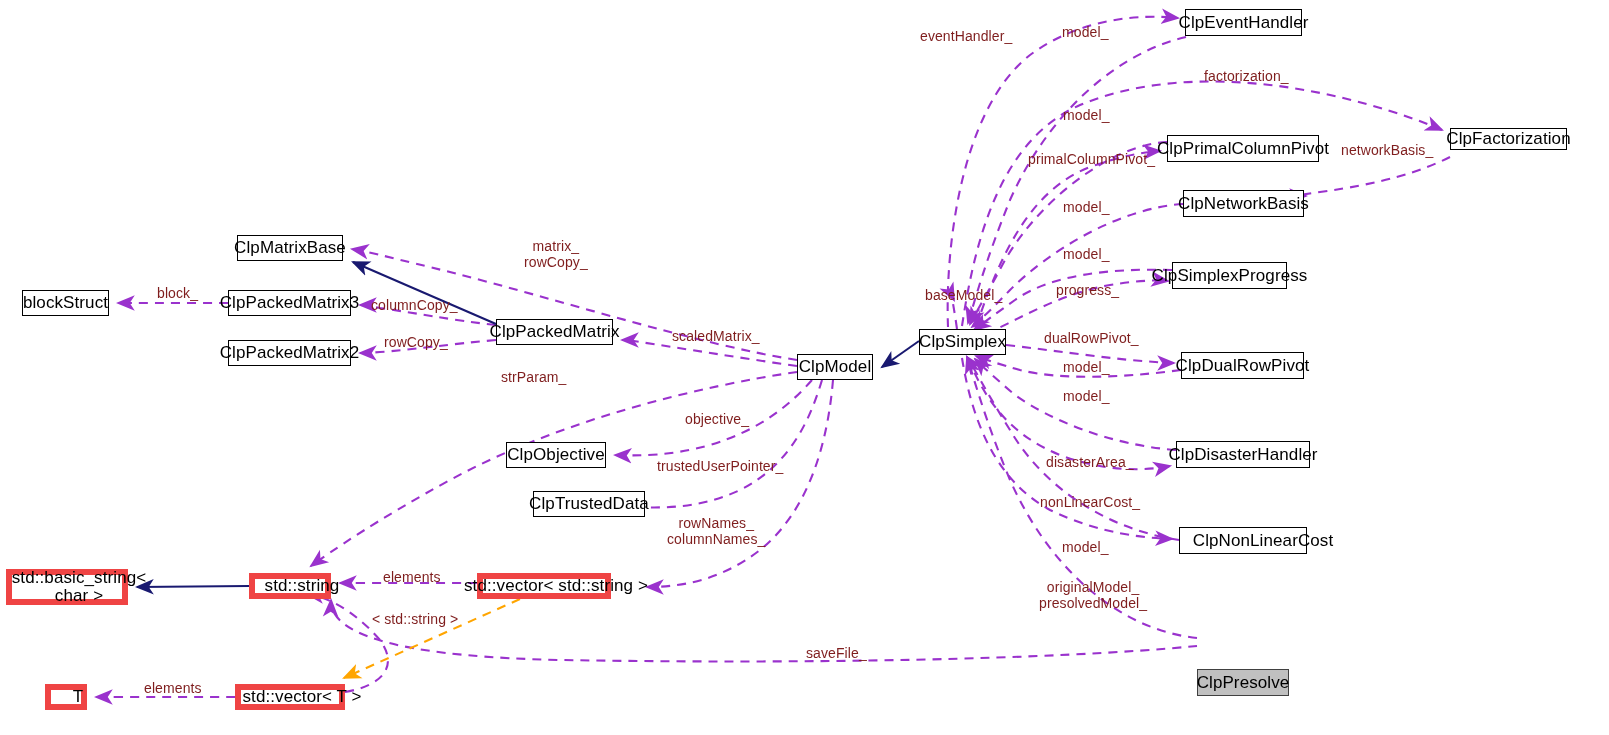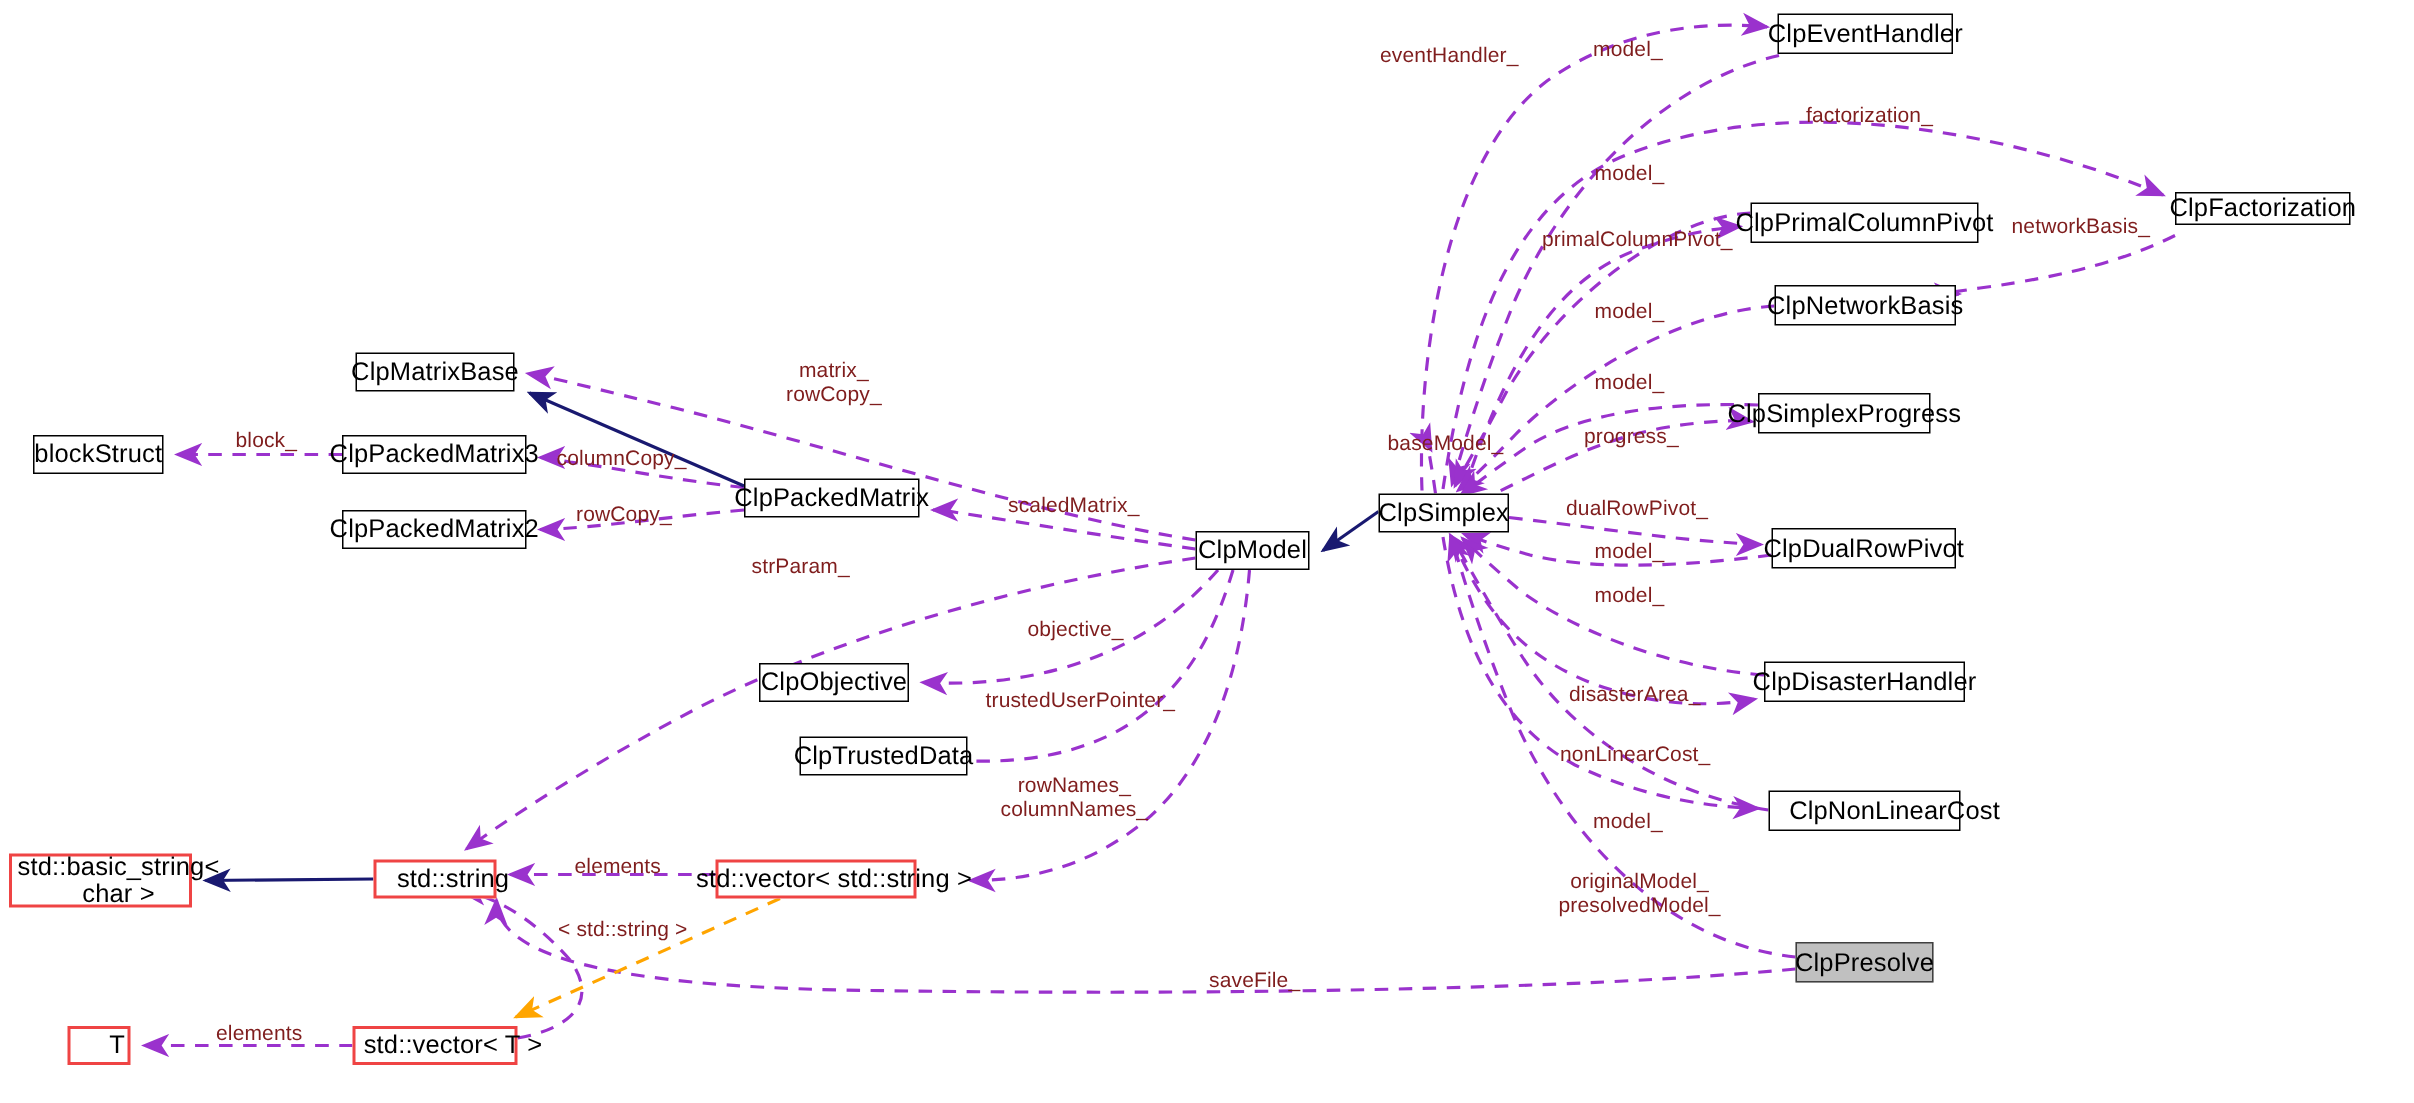--- a/index.html
+++ b/index.html
@@ -32,26 +32,27 @@
     text-align: center;
     font-size: 17px;
     line-height: 1.05;
     color: #000000;
     background: #ffffff;
     border: 1px solid #000000;
     white-space: pre;
     letter-spacing: 0.1px;
   }
   .node.thin {
-    border: 2px solid #ef4444;
+    border: 6px solid #ef4444;
     padding-left: 24px;
   }
   .node.highlight {
     background: #c0c0c0;
     border: 1px solid #404040;
+    margin-top: 41px;
   }
   .edge-label {
     position: absolute;
     font-size: 14px;
     color: #7f1d1d;
     white-space: pre;
     line-height: 1.12;
     letter-spacing: 0.1px;
   }
   .edge-label.multi {

